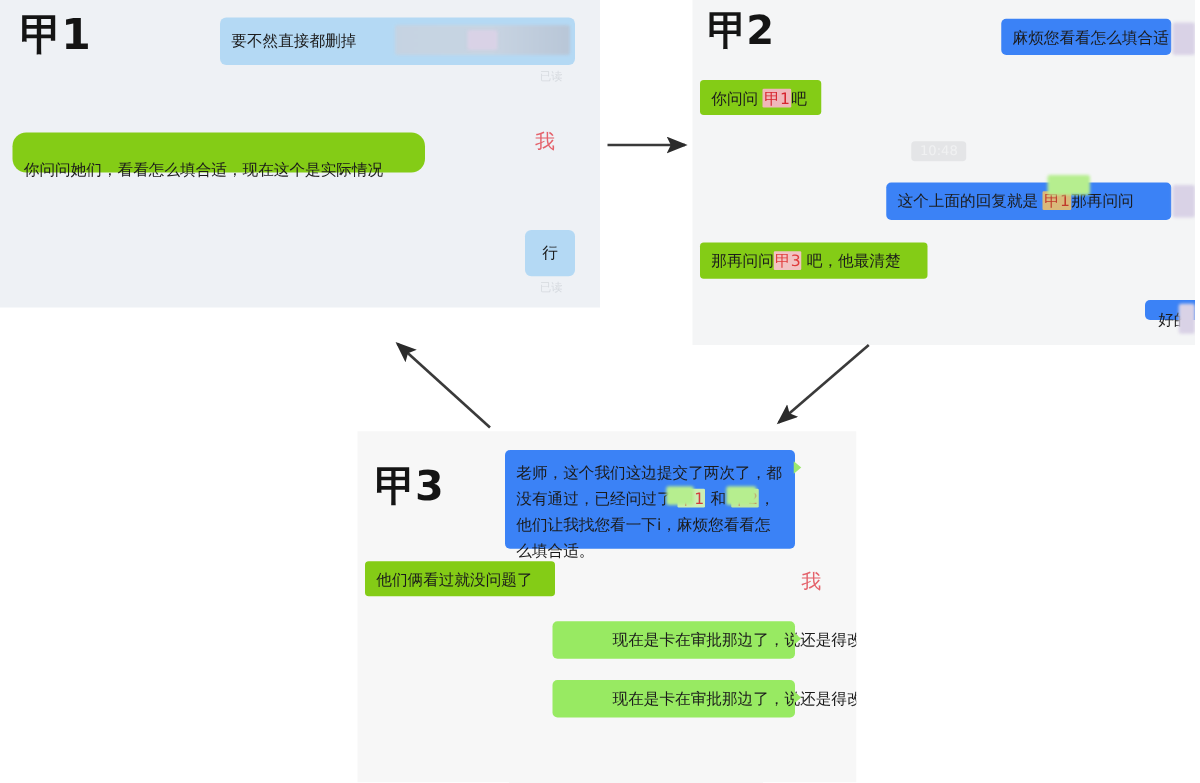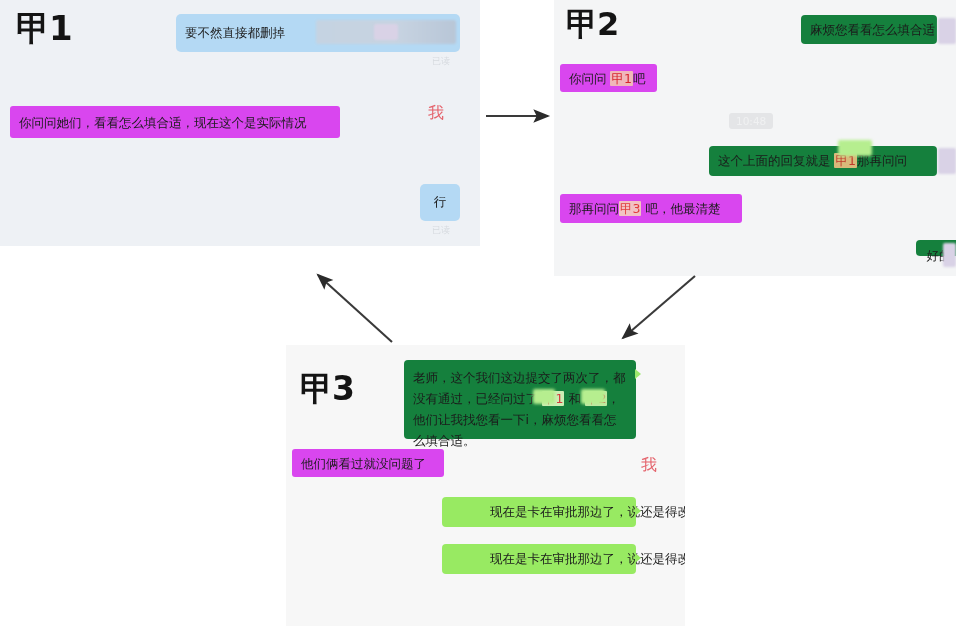--- a/index.html
+++ b/index.html
@@ -38,22 +38,22 @@
     font-size:12.5px;
     line-height:18px;
     color:#1b1b1b;
     padding:6px 9px;
     box-sizing:border-box;
     white-space:nowrap;
     font-family:"DejaVu Sans","Liberation Sans",sans-serif;
   }
   .bubble.wrap{white-space:normal;}
   .b-blue{background:#b4d9f4;border-radius:5px;}
-  .b-white{background:#d946ef;border-radius:3px;}
-  .b-green{background:#15803d;border-radius:4px;}
+  .b-white{background:#84cc16;border-radius:3px;}
+  .b-green{background:#3b82f6;border-radius:4px;}
   .b-green2{background:#98ea62;border-radius:4px;padding-left:48px;}
 
   
   .tail-r:after{
     content:"";position:absolute;right:-5px;top:9px;
     width:0;height:0;
     border-top:5px solid transparent;
     border-bottom:5px solid transparent;
     border-left:6px solid #9ce86e;
   }
@@ -112,21 +112,21 @@
 
     <div class="bubble b-blue" style="left:176px;top:14px;width:284px;height:38px;padding-top:10px;">
       <span>要不然直接都删掉</span>
     </div>
     <div class="redact rd-blue" style="left:316px;top:20px;width:140px;height:24px;"></div>
     <div class="redact rd-lav" style="left:374px;top:24px;width:24px;height:16px;"></div>
     <div class="receipt" style="left:432px;top:55px;">已读</div>
 
     <div class="me-label" style="left:428px;top:103px;">我</div>
 
-    <div class="bubble b-white" style="left:10px;top:106px;width:330px;height:32px;padding-top:8px;">
+    <div class="bubble b-white" style="left:10px;top:106px;width:330px;height:32px;padding-top:21px;border-radius:11px;">
       <span>你问问她们，看看怎么填合适，现在这个是实际情况</span>
     </div>
 
     <div class="bubble b-blue" style="left:420px;top:184px;width:40px;height:37px;padding-top:9px;text-align:center;">
       <span>行</span>
     </div>
     <div class="receipt" style="left:432px;top:224px;">已读</div>
   </div>
 
   <div class="panel" id="panel2">

